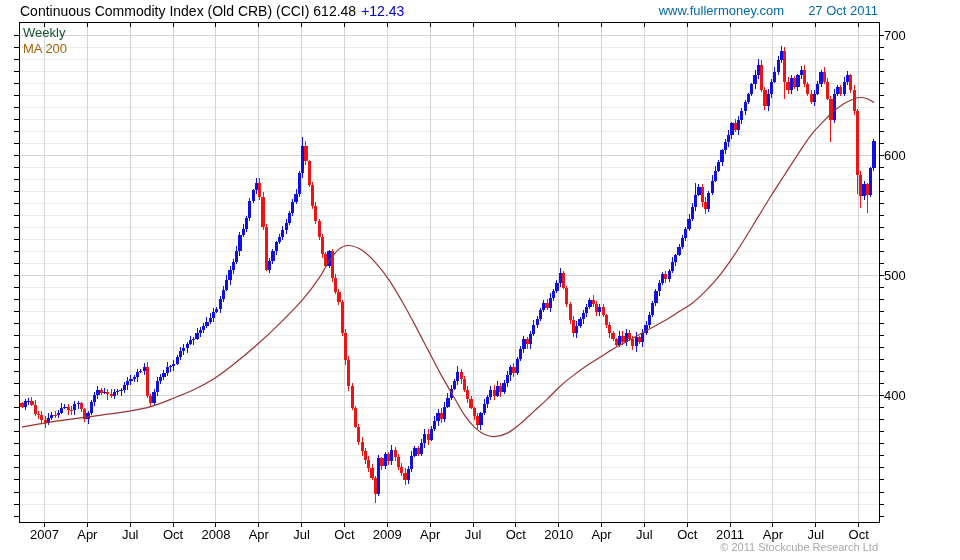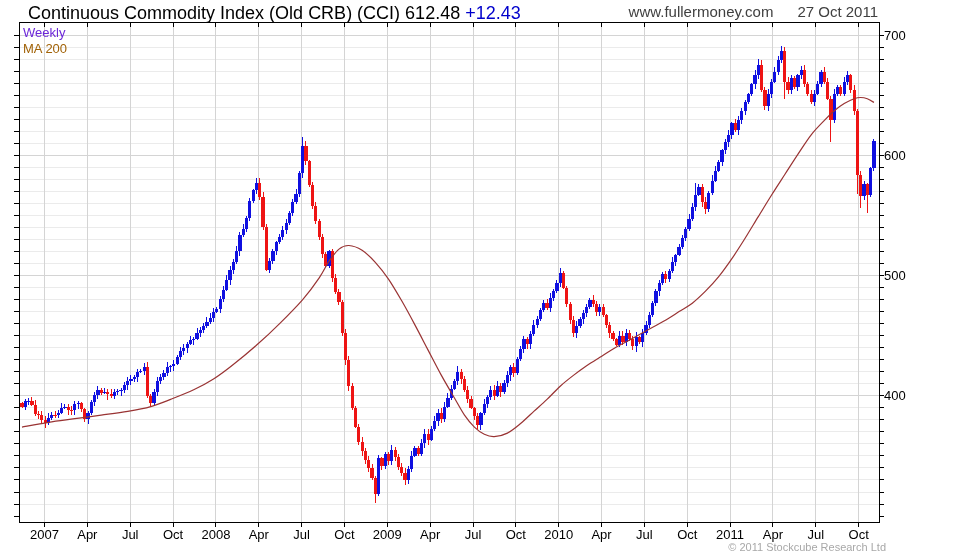--- a/index.html
+++ b/index.html
@@ -1,25 +1,25 @@
 <!DOCTYPE html>
 <html><head>
 <meta charset="utf-8">
 <style>
   html,body{margin:0;padding:0}
   body{width:960px;height:560px;background:#ffffff;position:relative;overflow:hidden;
        font-family:"Liberation Sans",sans-serif;}
-  .hdr-left{position:absolute;left:28px;top:3px;font-size:18px;color:#000;white-space:nowrap}
+  .hdr-left{position:absolute;left:20px;top:3px;font-size:14px;color:#000;white-space:nowrap}
   .hdr-left .chg{color:#0000cc;margin-left:5px}
-  .hdr-right{position:absolute;right:82px;top:3px;font-size:15px;color:#404040;white-space:nowrap}
+  .hdr-right{position:absolute;right:82px;top:3px;font-size:13px;color:#0369a1;white-space:nowrap}
   .hdr-right .site{margin-right:24px}
   .legend{position:absolute;left:23px;top:25px;font-size:13px;line-height:16px}
-  .legend .w{color:#6d28d9}
+  .legend .w{color:#14532d}
   .legend .m{color:#a16207}
-  .copy{position:absolute;right:74px;top:541px;font-size:11px;color:#a8a8a8}
+  .copy{position:absolute;right:82px;top:541px;font-size:11px;color:#a8a8a8}
   svg{position:absolute;left:0;top:0}
   svg text{font-family:"Liberation Sans",sans-serif}
 </style>
 </head>
 <body>
 
 <svg id="chart" width="960" height="560" viewBox="0 0 960 560">
     <line x1="19" x2="879" y1="504.05300000000005" y2="504.05300000000005" stroke="#ebebeb" stroke-width="1" shape-rendering="crispEdges"></line>
     <line x1="19" x2="879" y1="492.02600000000007" y2="492.02600000000007" stroke="#ebebeb" stroke-width="1" shape-rendering="crispEdges"></line>
     <line x1="19" x2="879" y1="479.999" y2="479.999" stroke="#ebebeb" stroke-width="1" shape-rendering="crispEdges"></line>

